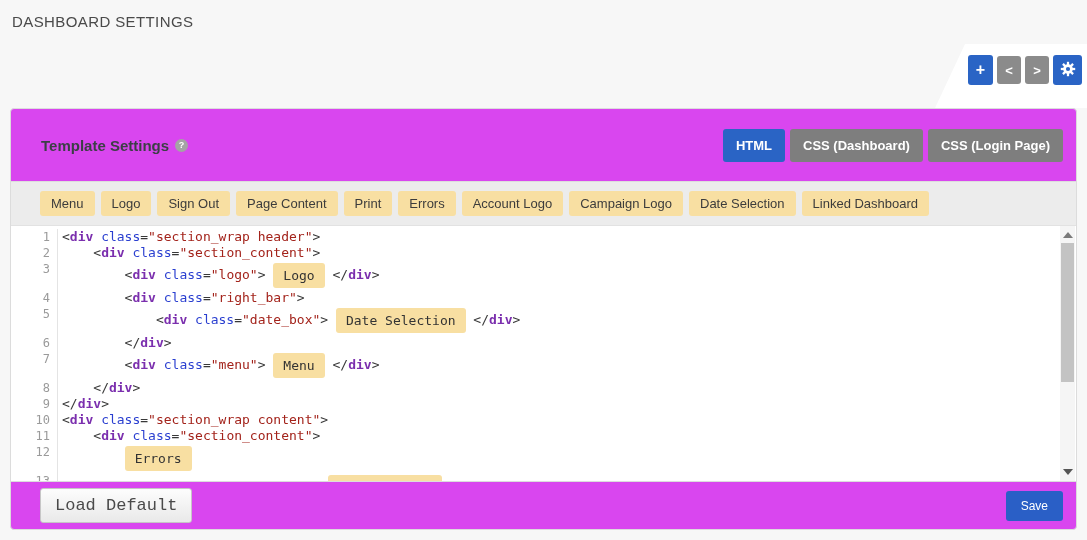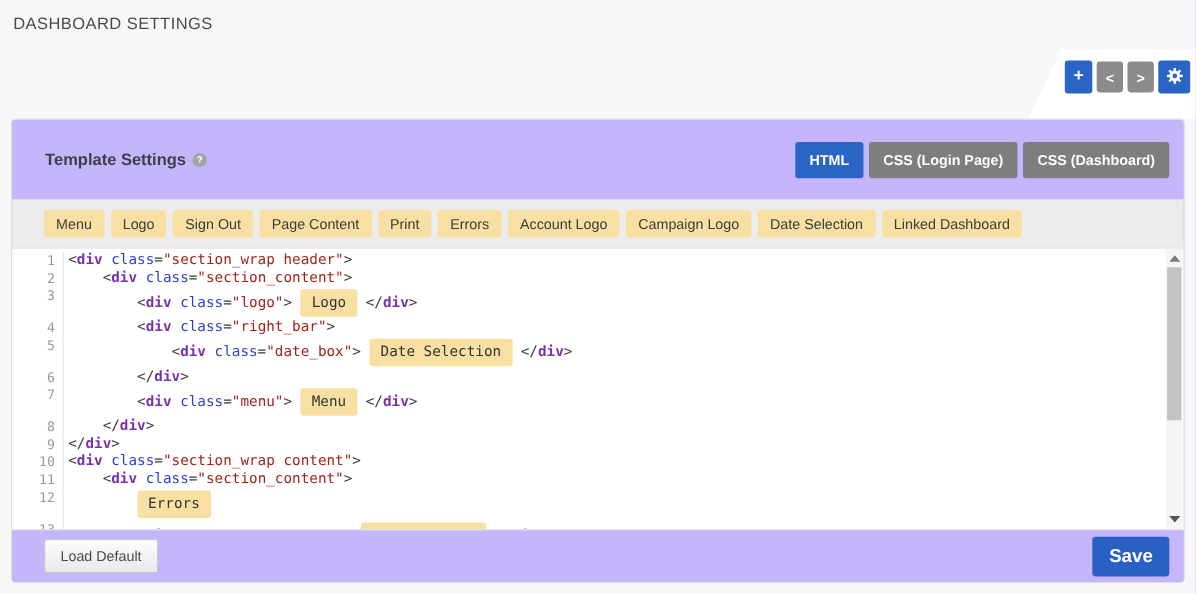--- a/index.html
+++ b/index.html
@@ -32,21 +32,21 @@
     display:flex; align-items:center; justify-content:center;
     font-family:"Liberation Sans", sans-serif; font-weight:700;
   }
   .ca-add  { width:25px; height:30px; background:#2a64c5; font-size:16px; }
   .ca-prev, .ca-next { width:24px; height:28px; background:#8b8b8b; font-size:13px; }
   .ca-gear { width:29px; height:30px; background:#2a64c5; }
 
   
   .panel {
     position:absolute; left:10px; top:108px; width:1067px; height:422px;
-    background:#c4b5fd; border:1px solid #dcdcdc; border-radius:4px;
+    background:#d946ef; border:1px solid #dcdcdc; border-radius:4px;
     display:flex; flex-direction:column;
   }
   .panel-header {
     height:72px; flex:0 0 72px; display:flex; align-items:center;
     padding:0 13px 0 30px;
   }
   .panel-title { font-size:15px; font-weight:700; color:#3b3f45; }
   .help-icon {
     width:13px; height:13px; border-radius:50%; background:#a4a4a4;
     color:#fff; font-size:9px; font-weight:700; line-height:13px;
@@ -113,26 +113,26 @@
   }
 
   
   .panel-footer {
     flex:1; display:flex; align-items:center;
     padding:0 13px 0 29px;
   }
   .btn-load {
     background:linear-gradient(#fdfdfd,#e9e9e9);
     border:1px solid #c6c6c6; border-radius:3px; color:#4a4a4a;
-    padding:7px 14px; font-size:13px; cursor:pointer;
-    font-family:Liberation Sans, sans-serif;
+    padding:7px 14px; font-size:17px; cursor:pointer;
+    font-family:Liberation Mono, monospace;
   }
   .btn-save {
     margin-left:auto; background:#2a5fc6; border:none; border-radius:3px;
-    color:#fff; font-weight:700; padding:8px 15px; font-size:17px; cursor:pointer;
+    color:#fff; font-weight:400; padding:8px 15px; font-size:12px; cursor:pointer;
     font-family:"Liberation Sans", sans-serif;
   }
 </style>
 </head>
 <body>
 
 <h1 class="page-title">DASHBOARD SETTINGS</h1>
 
 <div class="corner-shape"></div>
 <div class="corner-actions">
@@ -161,22 +161,22 @@
   </button>
 </div>
 
 <div class="panel">
 
   <div class="panel-header">
     <span class="panel-title">Template Settings</span>
     <span class="help-icon">?</span>
     <div class="tab-group">
         <button class="tab active">HTML</button>
+        <button class="tab">CSS (Dashboard)</button>
         <button class="tab">CSS (Login Page)</button>
-        <button class="tab">CSS (Dashboard)</button>
       </div>
   </div>
 
   <div class="token-band">
       <span class="chip">Menu</span>
       <span class="chip">Logo</span>
       <span class="chip">Sign Out</span>
       <span class="chip">Page Content</span>
       <span class="chip">Print</span>
       <span class="chip">Errors</span>

